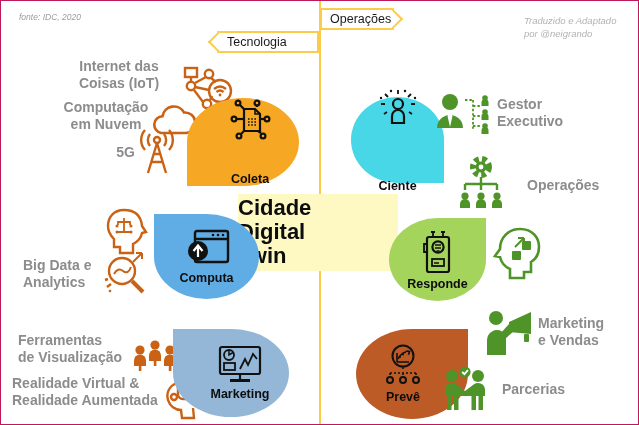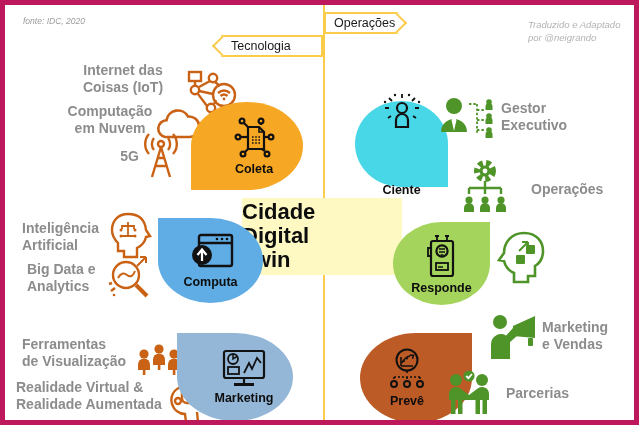--- a/index.html
+++ b/index.html
@@ -1,17 +1,17 @@
 <!DOCTYPE html>
 <html><head>
 <meta charset="utf-8">
 <style>
   * { margin:0; padding:0; box-sizing:border-box; }
   body { font-family:"Liberation Sans", sans-serif; background:#fff; }
-  .canvas { position:relative; width:639px; height:425px; background:#fff; border:5px solid #be185d; overflow:hidden; }
+  .canvas { position:relative; width:639px; height:425px; background:#fff; border:1px solid #be185d; overflow:hidden; }
   .abs { position:absolute; }
 
   .divider { width:2px; background:#FBCB4A; }
 
   .tag { background:#fff; border:2px solid #FBCB4A; height:22px; font-size:12.5px; color:#1a1a1a;
          display:flex; align-items:center; padding:0 8px; }
   .tag-right::after { content:""; position:absolute; right:-8px; top:50%; width:13px; height:13px;
          transform:translateY(-50%) rotate(45deg); background:#fff;
          border-top:2px solid #FBCB4A; border-right:2px solid #FBCB4A; }
   .tag-left::before { content:""; position:absolute; left:-8px; top:50%; width:13px; height:13px;
@@ -23,21 +23,21 @@
   .credit { font-style:italic; color:#b3b3b3; font-size:9.5px; line-height:1.35; white-space:pre-line; }
 
   .title { font-size:22px; font-weight:bold; color:#0d0d0d; line-height:1.1; text-align:left;
            white-space:pre-line; background:#fef9c3; padding:2px 0; }
 
   .gray-label { color:#8c8c8c; font-weight:bold; font-size:14px; line-height:1.18; white-space:pre-line; }
   .ta-c { text-align:center; } .ta-r { text-align:right; }
 
   .petal { display:flex; flex-direction:column; align-items:center; justify-content:center; }
   .petal .plabel { font-weight:bold; font-size:12.5px; color:#0d0d0d; margin-top:2px; }
-  .petal-coleta   { border-radius:50% 50% 50% 0; padding-left:14px; }
+  .petal-coleta   { border-radius:50% 50% 50% 0; padding-left:14px;justify-content:space-between; }
   .petal-ciente   { border-radius:50% 50% 0 50%;gap:48px; }
   .petal-computa  { border-radius:0 50% 50% 50%; }
   .petal-responde { border-radius:50% 0 50% 50%; }
   .petal-visualiza{ border-radius:0 50% 50% 50%; padding-left:18px; }
   .petal-preve    { border-radius:50% 0 50% 50%; padding-right:18px; }
 
   .icon { display:flex; align-items:center; justify-content:center; }
   .icon svg { display:block; }
 </style>
 </head>
@@ -60,22 +60,20 @@
 
   <div class="abs title" style="left:237px; top:193px; width:160px;">Cidade
 Digital
 Twin</div>
 
   <div class="abs gray-label ta-c" style="left:52px; top:57px; width:132px;">Internet das
 Coisas (IoT)</div>
   <div class="abs gray-label ta-c" style="left:44px; top:98px; width:122px;">Computação
 em Nuvem</div>
   <div class="abs gray-label ta-r" style="left:96px; top:143px; width:38px;">5G</div>
-  <div class="abs gray-label" style="left:17px; top:215px; width:95px;">Inteligência
-Artificial</div>
   <div class="abs gray-label" style="left:22px; top:256px; width:95px;">Big Data e
 Analytics</div>
   <div class="abs gray-label" style="left:17px; top:331px; width:125px;">Ferramentas
 de Visualização</div>
   <div class="abs gray-label" style="left:11px; top:374px; width:165px;">Realidade Virtual &amp;
 Realidade Aumentada</div>
 
   <div class="abs icon" style="left:182px; top:64px;">
     <svg width="52" height="48" viewBox="0 0 52 48" fill="none" stroke="#C96214" stroke-width="2.4">
       <rect x="2" y="3" width="12" height="9"></rect>

